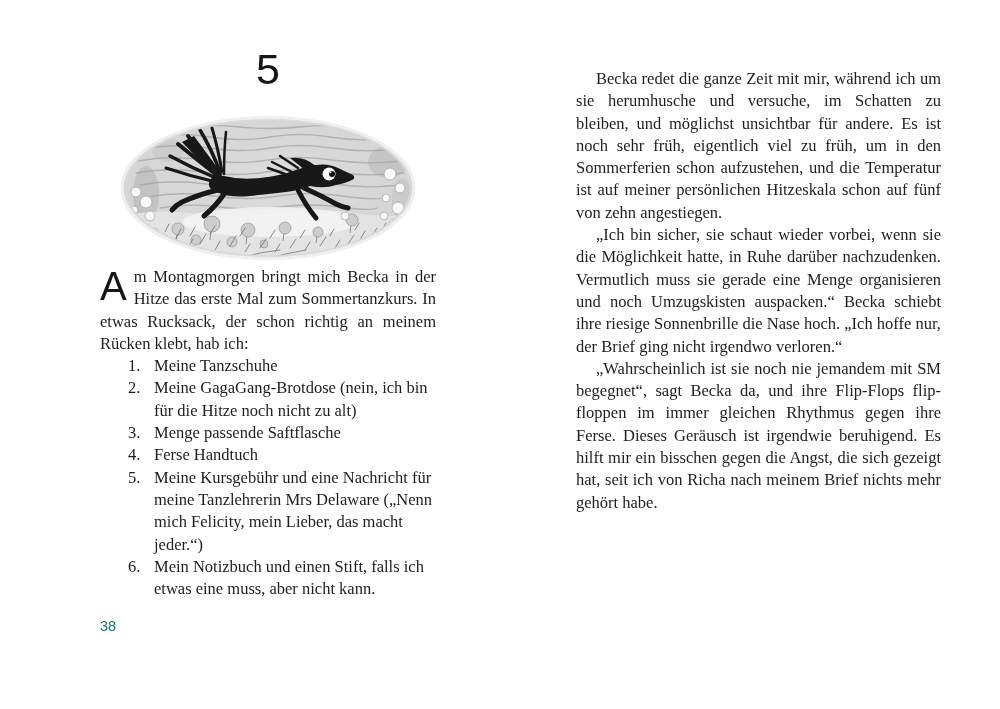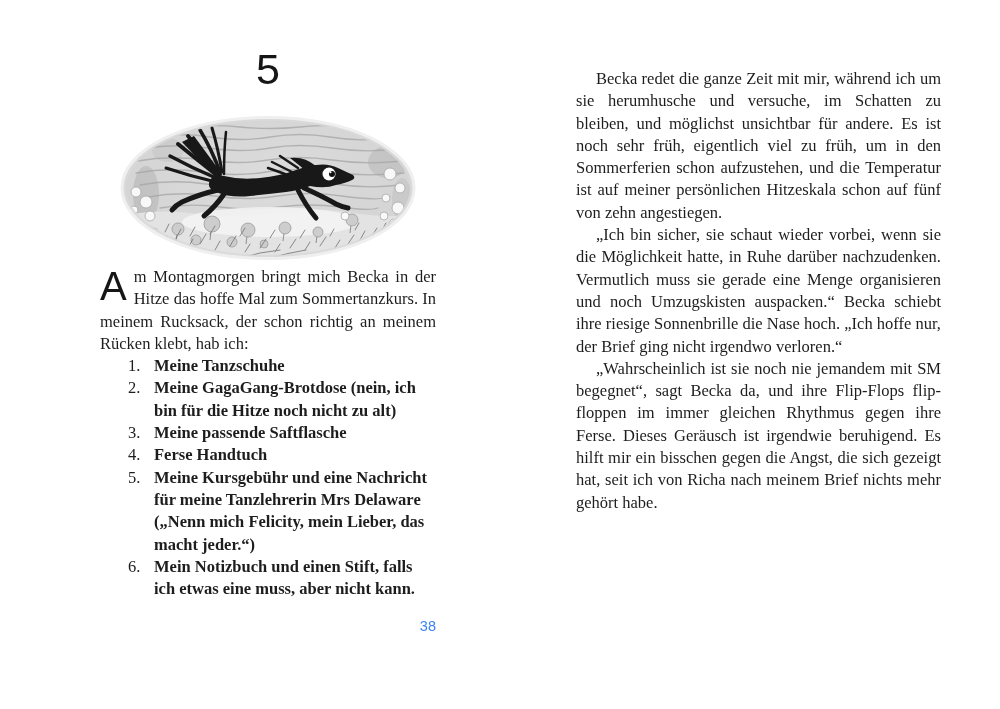--- a/index.html
+++ b/index.html
@@ -67,43 +67,43 @@
     margin: 2px 7px 0 0;
     color: #161616;
   }
   .packing-list {
     margin: 0;
     padding-left: 28px;
     text-align: left;
   }
   .list-row { display: flex; }
   .list-num { flex: 0 0 26px; }
-  .list-txt { flex: 1; text-align: left; hyphens: manual; font-weight: bold; }
+  .list-txt { flex: 1; text-align: left; hyphens: manual; }
 
   .right-text {
     position: absolute;
     top: 56px;
     left: 0;
     width: 365px;
   }
   .right-text p {
     margin: 0;
     text-indent: 20px;
   }
 
   .pagenum {
     position: absolute;
     top: 618px;
     left: 0;
     width: 100%;
-    text-align: right;
+    text-align: left;
     font-family: "Liberation Sans", sans-serif;
     font-weight: 300;
     font-size: 14.5px;
-    color: #3b82f6;
+    color: #0f766e;
   }
 </style>
 </head>
 <body>
 
 <div class="spread">
 
   <div class="page page-left">
 
     <div class="chapter-number">5</div>
@@ -248,34 +248,34 @@
         </g>
 
         <circle cx="225" cy="100" r="4" fill="#fafafa" stroke="#aaaaaa" stroke-width="0.8"></circle>
       </g>
 
       <ellipse cx="148" cy="72" rx="144" ry="69" fill="none" stroke="#d9d9d9" stroke-width="4" opacity="0.9"></ellipse>
       <ellipse cx="148" cy="72" rx="146" ry="70.5" fill="none" stroke="#efefef" stroke-width="3"></ellipse>
     </svg>
 
     <div class="left-text body-text">
-      <p class="opening"><span class="dropcap">A</span><span>m Montagmorgen bringt mich Becka in der Hitze das hoffe Mal zum Sommertanzkurs. In meinem Rucksack, der schon richtig an meinem Rücken klebt, hab ich:</span></p>
+      <p class="opening"><span class="dropcap">A</span><span>m Montagmorgen bringt mich Becka in der Hitze das erste Mal zum Sommertanzkurs. In etwas Rucksack, der schon richtig an meinem Rücken klebt, hab ich:</span></p>
 
       <div class="packing-list">
         <div class="list-row">
           <span class="list-num">1.</span>
           <span class="list-txt">Meine Tanzschuhe</span>
         </div>
         <div class="list-row">
           <span class="list-num">2.</span>
           <span class="list-txt">Meine GagaGang-Brotdose (nein, ich bin für die Hitze noch nicht zu alt)</span>
         </div>
         <div class="list-row">
           <span class="list-num">3.</span>
-          <span class="list-txt">Meine passende Saftflasche</span>
+          <span class="list-txt">Menge passende Saftflasche</span>
         </div>
         <div class="list-row">
           <span class="list-num">4.</span>
           <span class="list-txt">Ferse Handtuch</span>
         </div>
         <div class="list-row">
           <span class="list-num">5.</span>
           <span class="list-txt">Meine Kursgebühr und eine Nachricht für meine Tanzlehrerin Mrs Delaware („Nenn mich Felicity, mein Lieber, das macht jeder.“)</span>
         </div>
         <div class="list-row">

